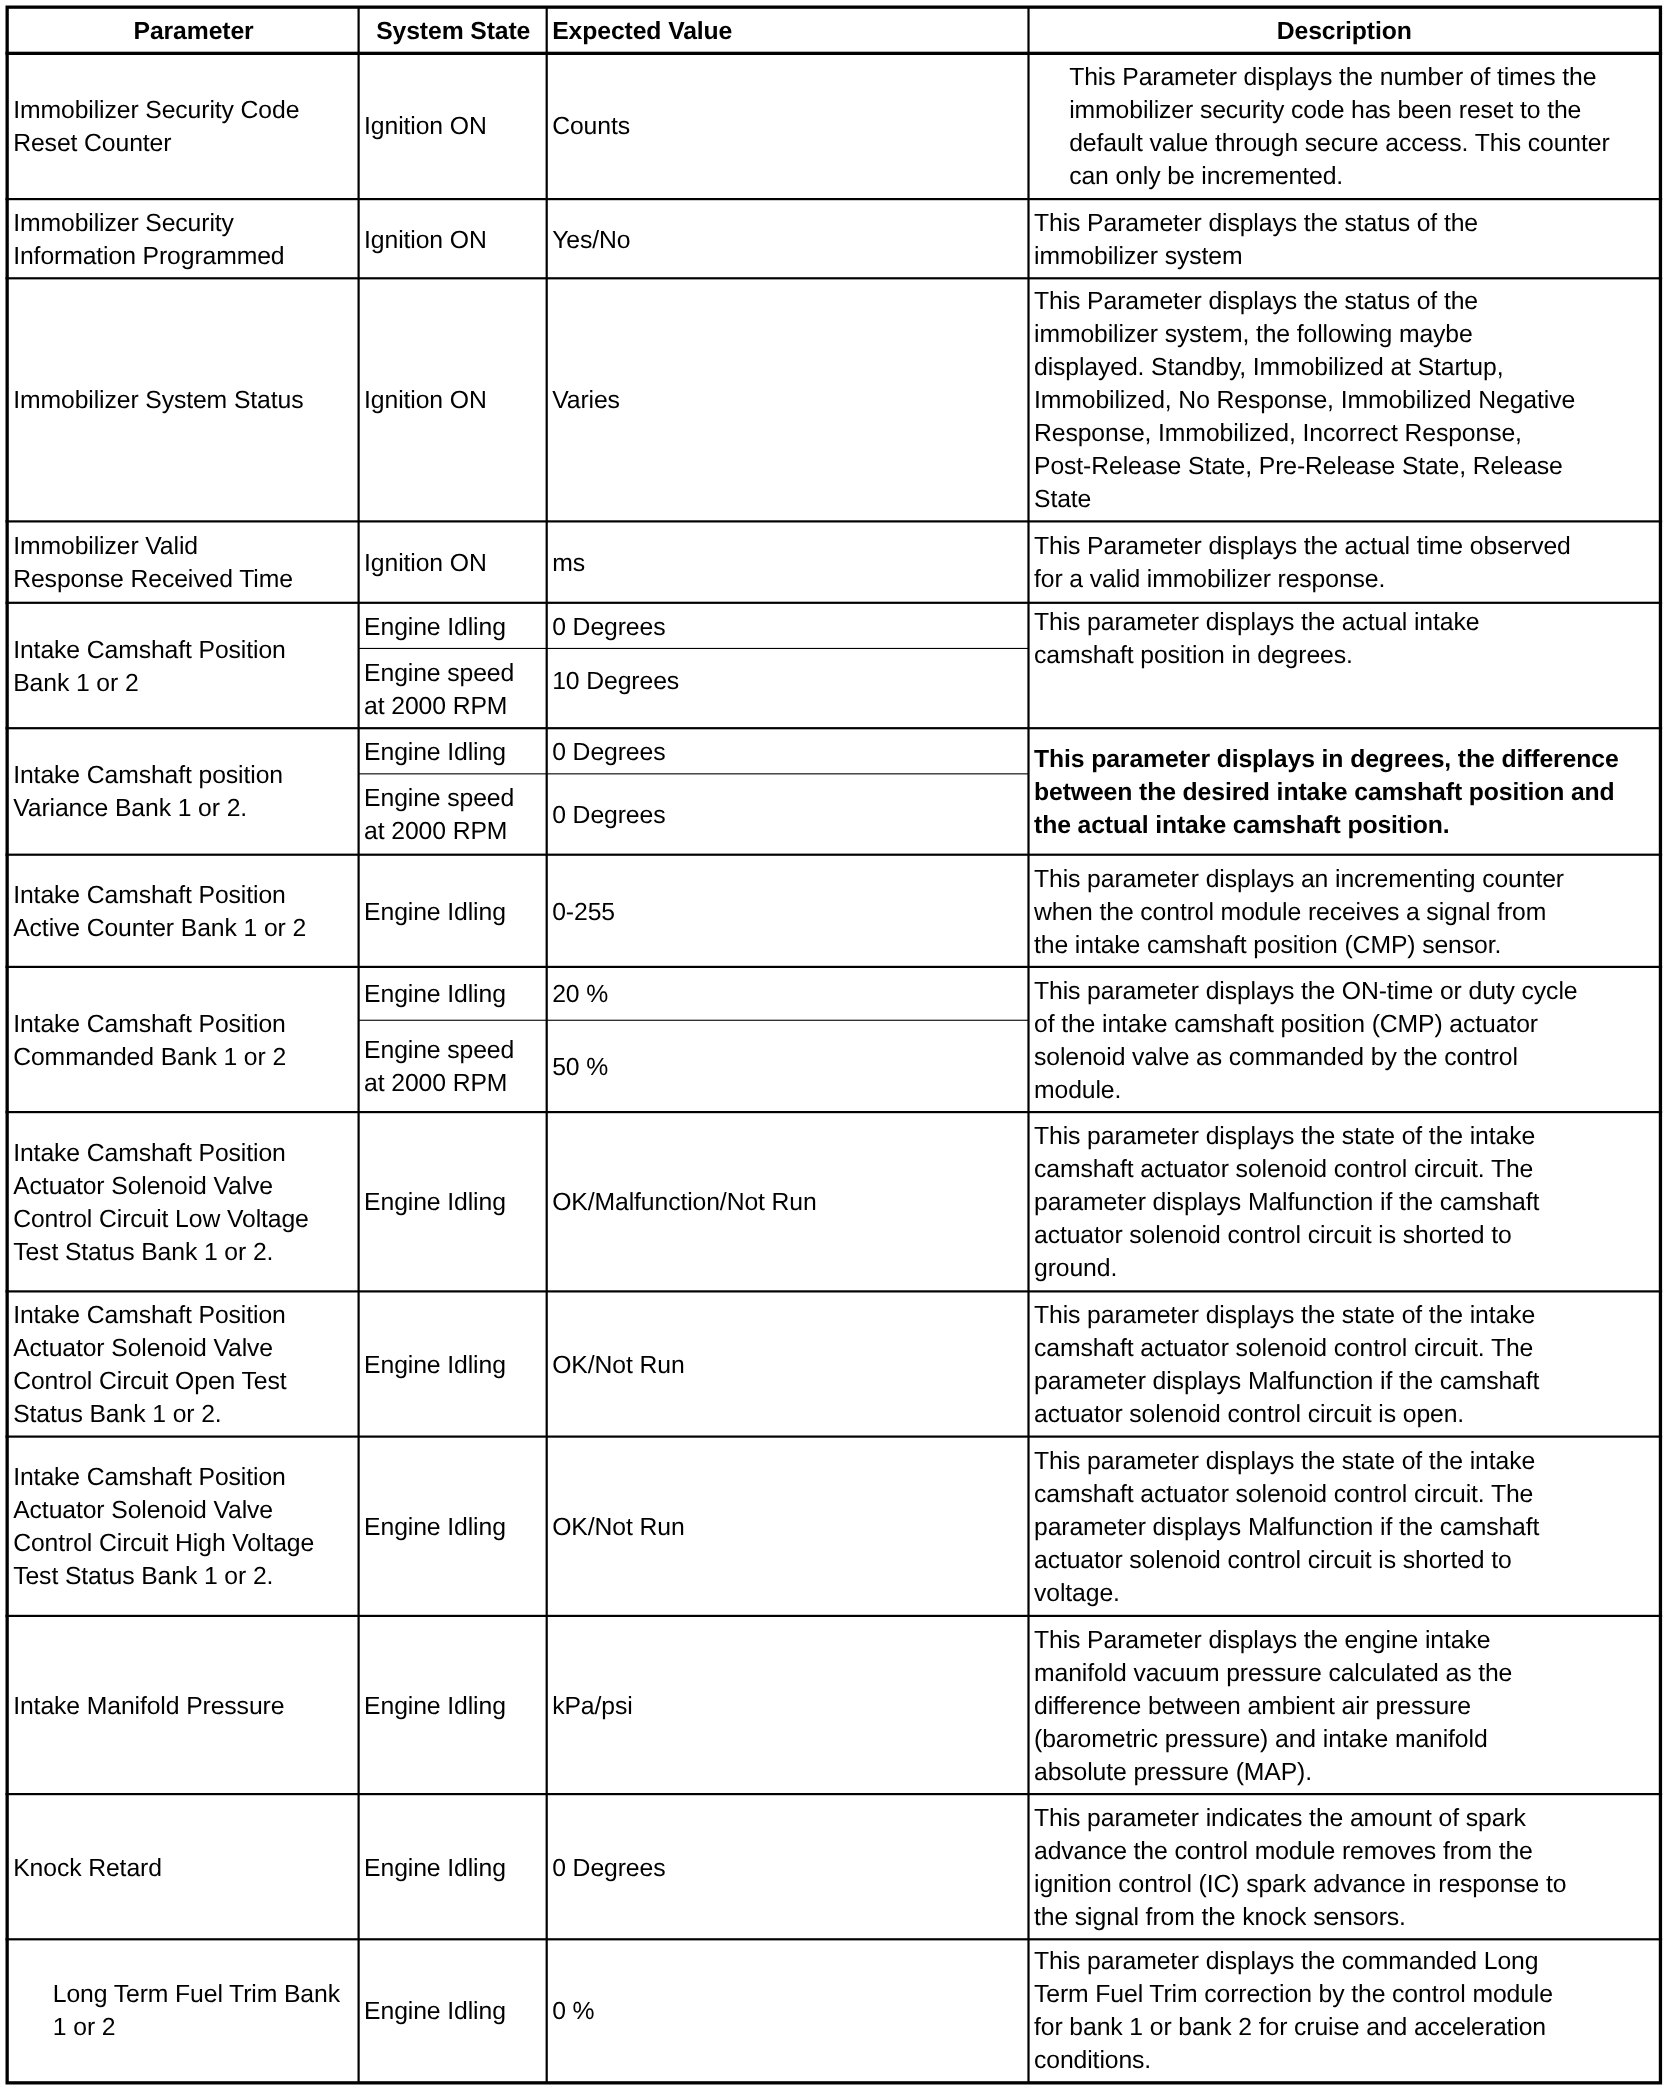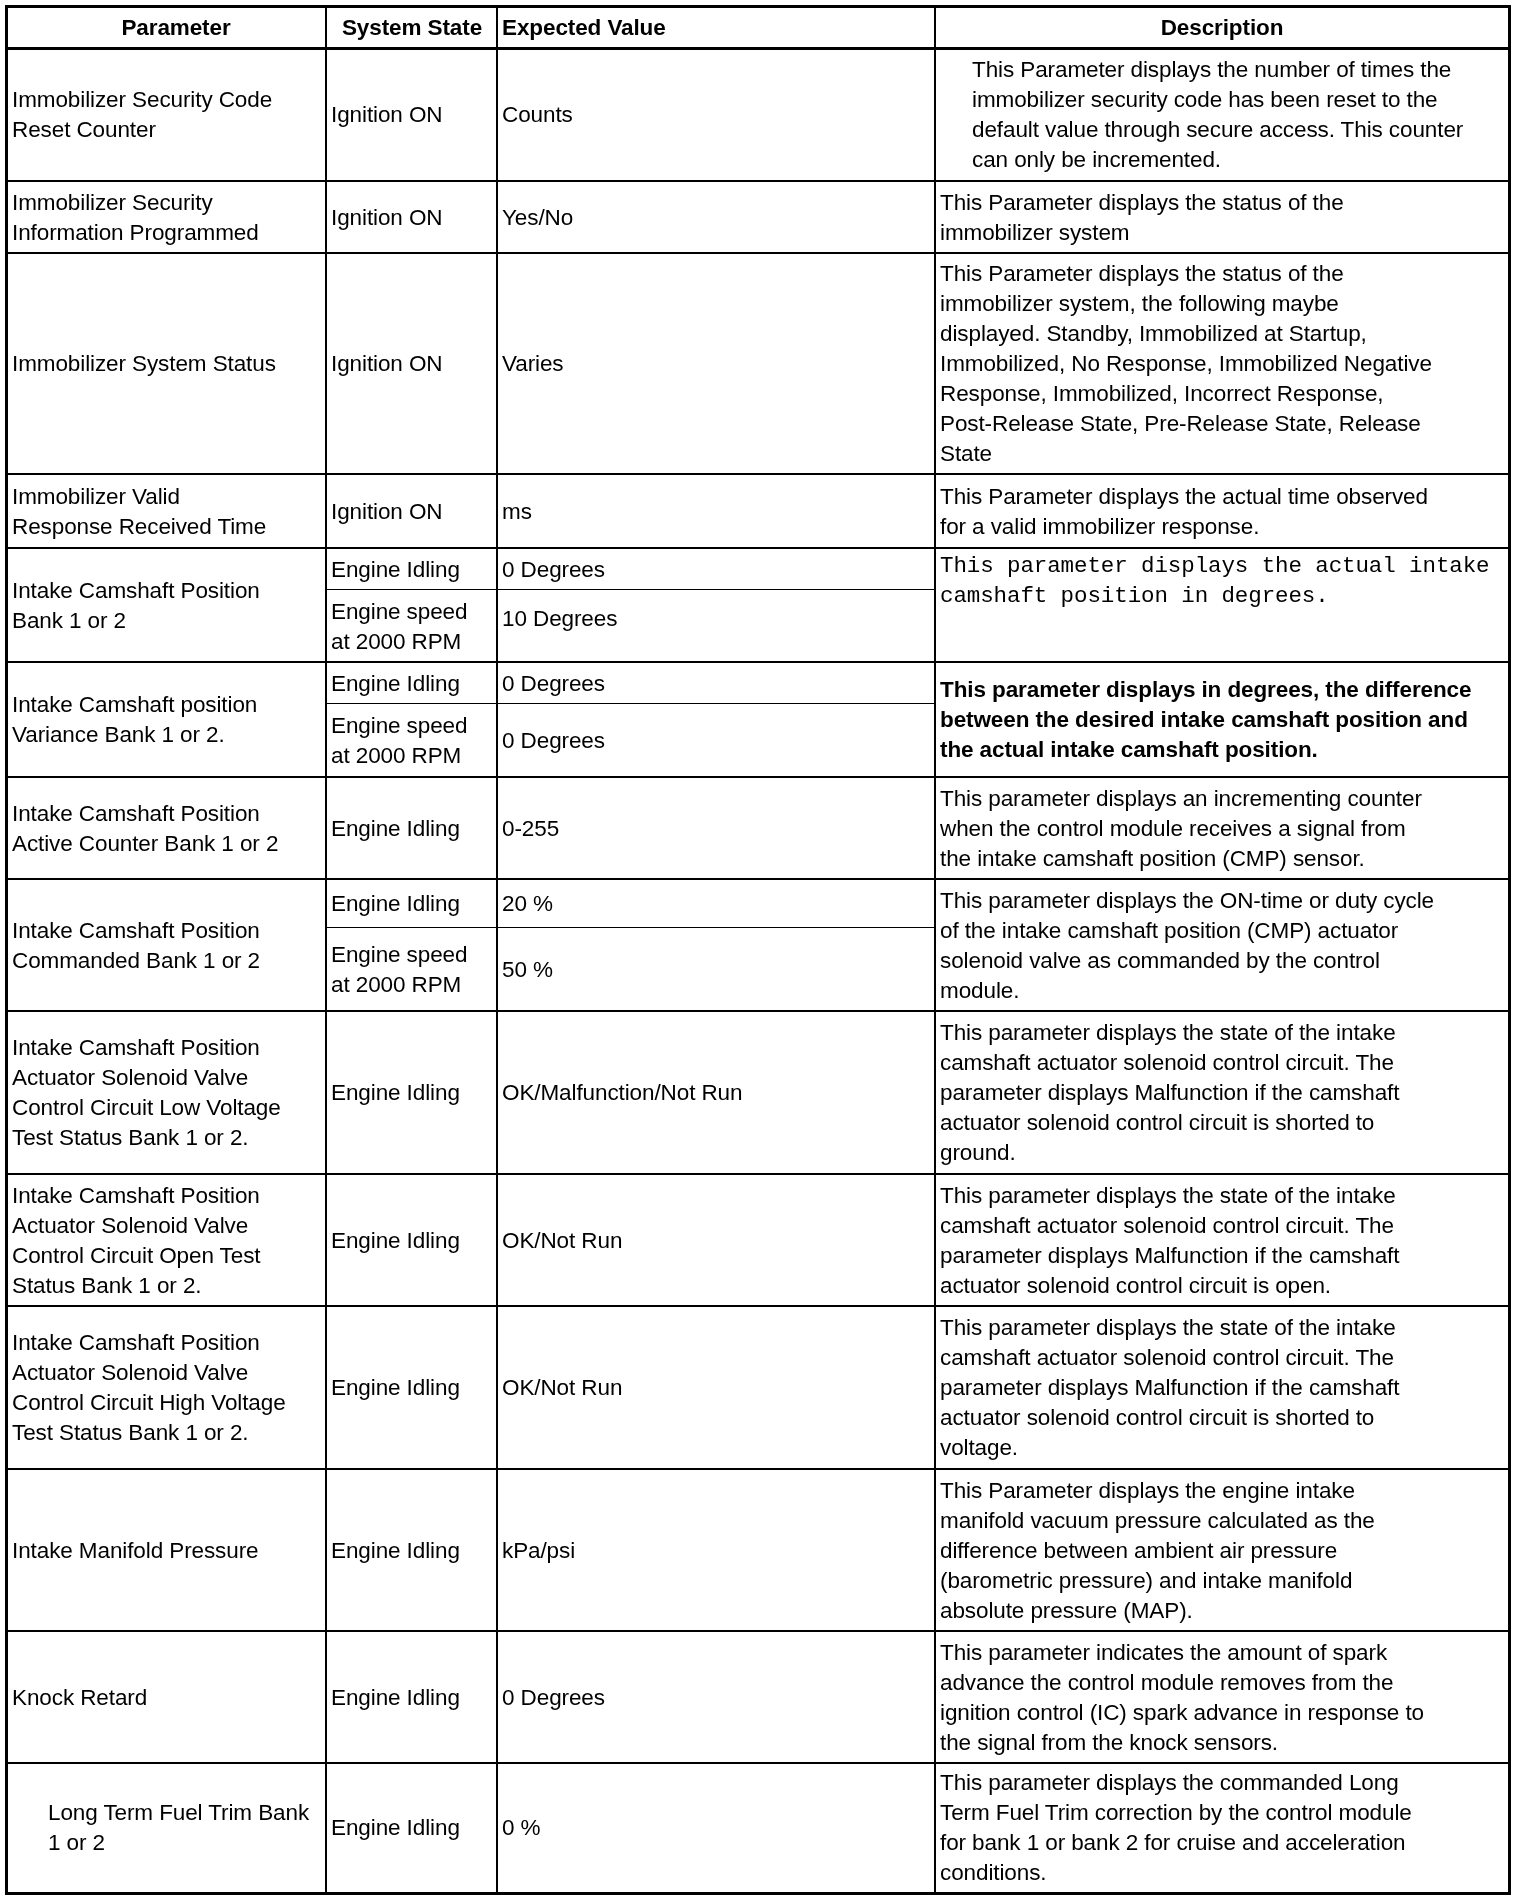--- a/index.html
+++ b/index.html
@@ -2,21 +2,21 @@
 <html><head>
 <meta charset="utf-8">
 <style>
   html, body { margin: 0; padding: 0; background: #ffffff; }
   body { width: 1520px; height: 1904px; position: relative; overflow: hidden;
          font-family: "Liberation Sans", "DejaVu Sans", sans-serif; color: #000; }
   .tbl { position: absolute; left: 5px; top: 5px; width: 1506px; height: 1890px;
          border: 3px solid #000; box-sizing: border-box; }
   .cell { position: absolute; box-sizing: border-box; display: flex; align-items: center;
           font-size: 22.5px; line-height: 30px; padding: 0 4px; letter-spacing: -0.1px; }
-  .cell.top { align-items: flex-start; padding-top: 2px; font-family: Liberation Mono, monospace; }
+  .cell.top { align-items: flex-start; padding-top: 2px; }
   .hdr { font-weight: bold; justify-content: center; }
   .hdr.left { justify-content: flex-start; }
   .hline { position: absolute; height: 0; border-top: 2px solid #000; }
   .hline.thin { border-top-width: 1.5px; }
   .hline.thick { border-top-width: 3px; }
   .vline { position: absolute; width: 0; border-left: 2px solid #000; }
   .txt { white-space: pre-line; }
 </style>
 </head>
 <body>

